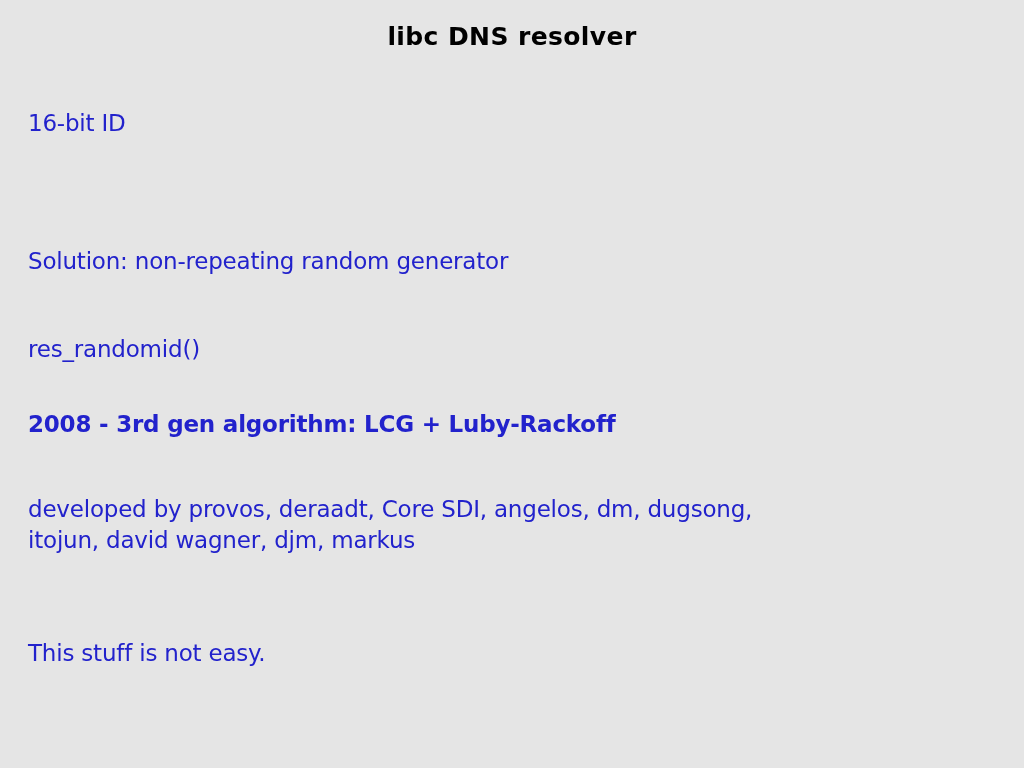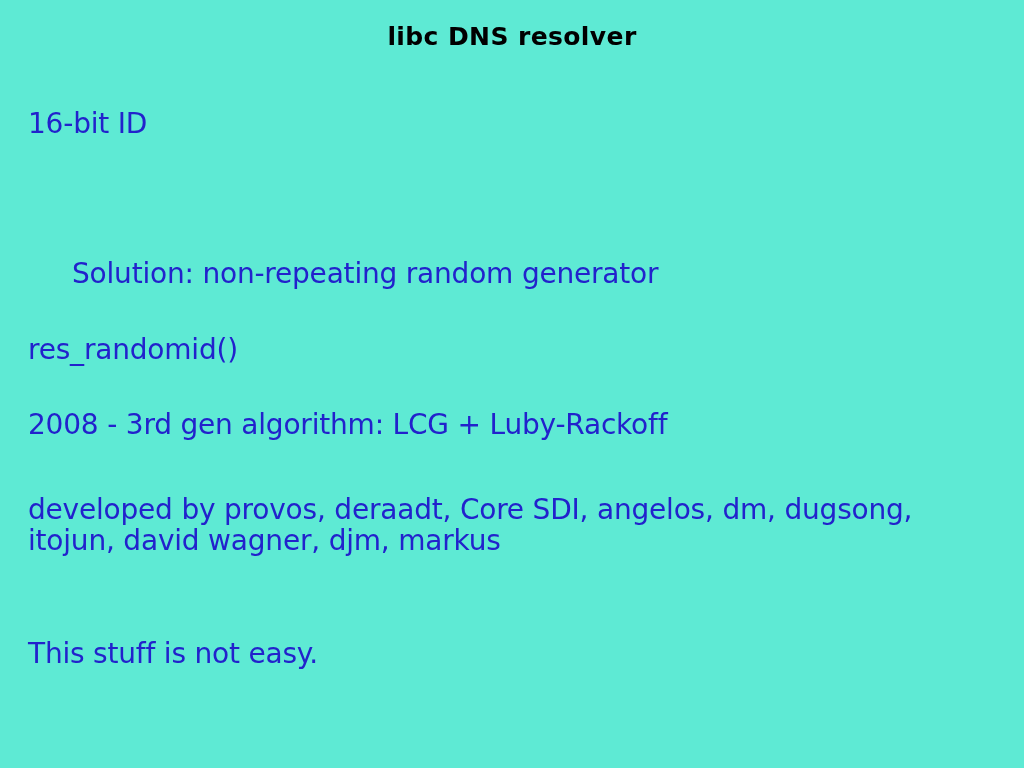--- a/index.html
+++ b/index.html
@@ -11,55 +11,55 @@
     height: 768px;
     background: #ffffff;
     font-family: "DejaVu Sans", sans-serif;
     overflow: hidden;
   }
 
   .slide {
     position: relative;
     width: 1024px;
     height: 768px;
-    background: #5eead4;
+    background: #e5e5e5;
   }
 
   .slide-title {
     position: absolute;
     top: 22px;
     left: 0;
     width: 1024px;
     text-align: center;
     font-family: "DejaVu Sans", sans-serif;
     font-size: 25px;
     font-weight: bold;
     color: #000000;
     letter-spacing: 0.4px;
     white-space: nowrap;
   }
 
   .body-block {
     position: absolute;
     left: 28px;
     font-family: "DejaVu Sans", sans-serif;
-    font-size: 28px;
+    font-size: 23px;
     font-weight: normal;
     color: #2222cc;
     line-height: 31px;
     letter-spacing: -0.2px;
     white-space: pre-line;
     max-width: 960px;
   }
 
   .b0 { top: 108px; }
   .b1 { top: 183px; }
-  .b2 { top: 258px; margin-left: 44px; }
+  .b2 { top: 246px; }
   .b3 { top: 334px; }
-  .b4 { top: 409px; }
+  .b4 { top: 409px; font-weight: bold; }
   .b5 { top: 494px; }
   .b6 { top: 638px; }
 </style>
 </head>
 <body>
 
 <div class="slide">
 
   <div class="slide-title">libc DNS resolver</div>
 

